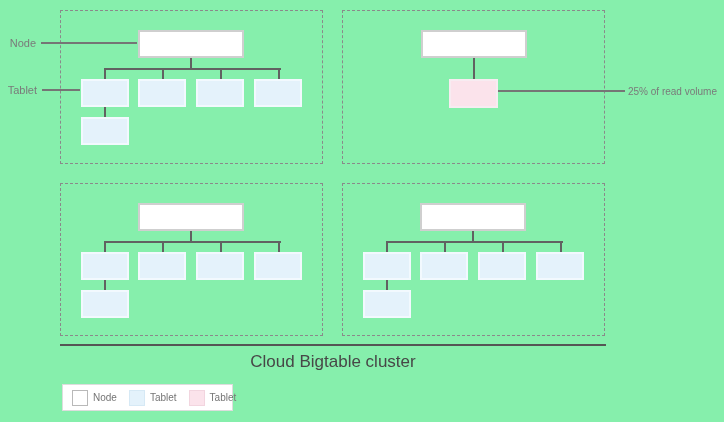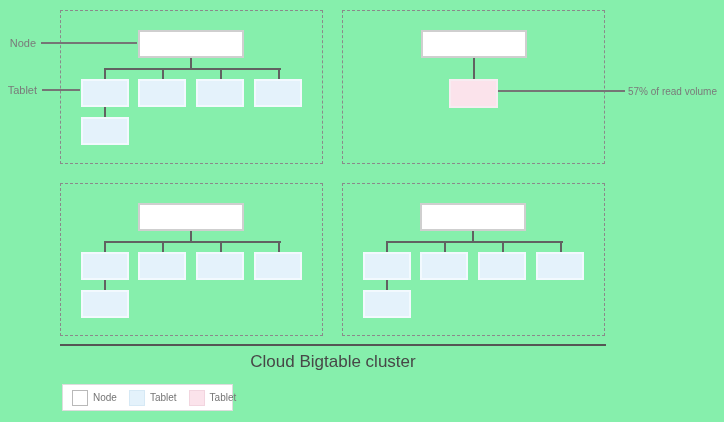--- a/index.html
+++ b/index.html
@@ -59,21 +59,21 @@
 <body>
 
 <div id="canvas">
 
   <div class="lbl lbl-node">Node</div>
   <div class="ptr ptr-node"></div>
   <div class="lbl lbl-tablet">Tablet</div>
   <div class="ptr ptr-tablet"></div>
 
   <div class="ptr ptr-readvol"></div>
-  <div class="lbl lbl-readvol">57% of read volume</div>
+  <div class="lbl lbl-readvol">25% of read volume</div>
 
   <div class="zone zone-tl">
     <div class="node-box"></div>
     <div class="line stem"></div>
     <div class="line hline"></div>
     <div class="line stub s1"></div>
     <div class="line stub s2"></div>
     <div class="line stub s3"></div>
     <div class="line stub s4"></div>
     <div class="tablet t-row t1"></div>

